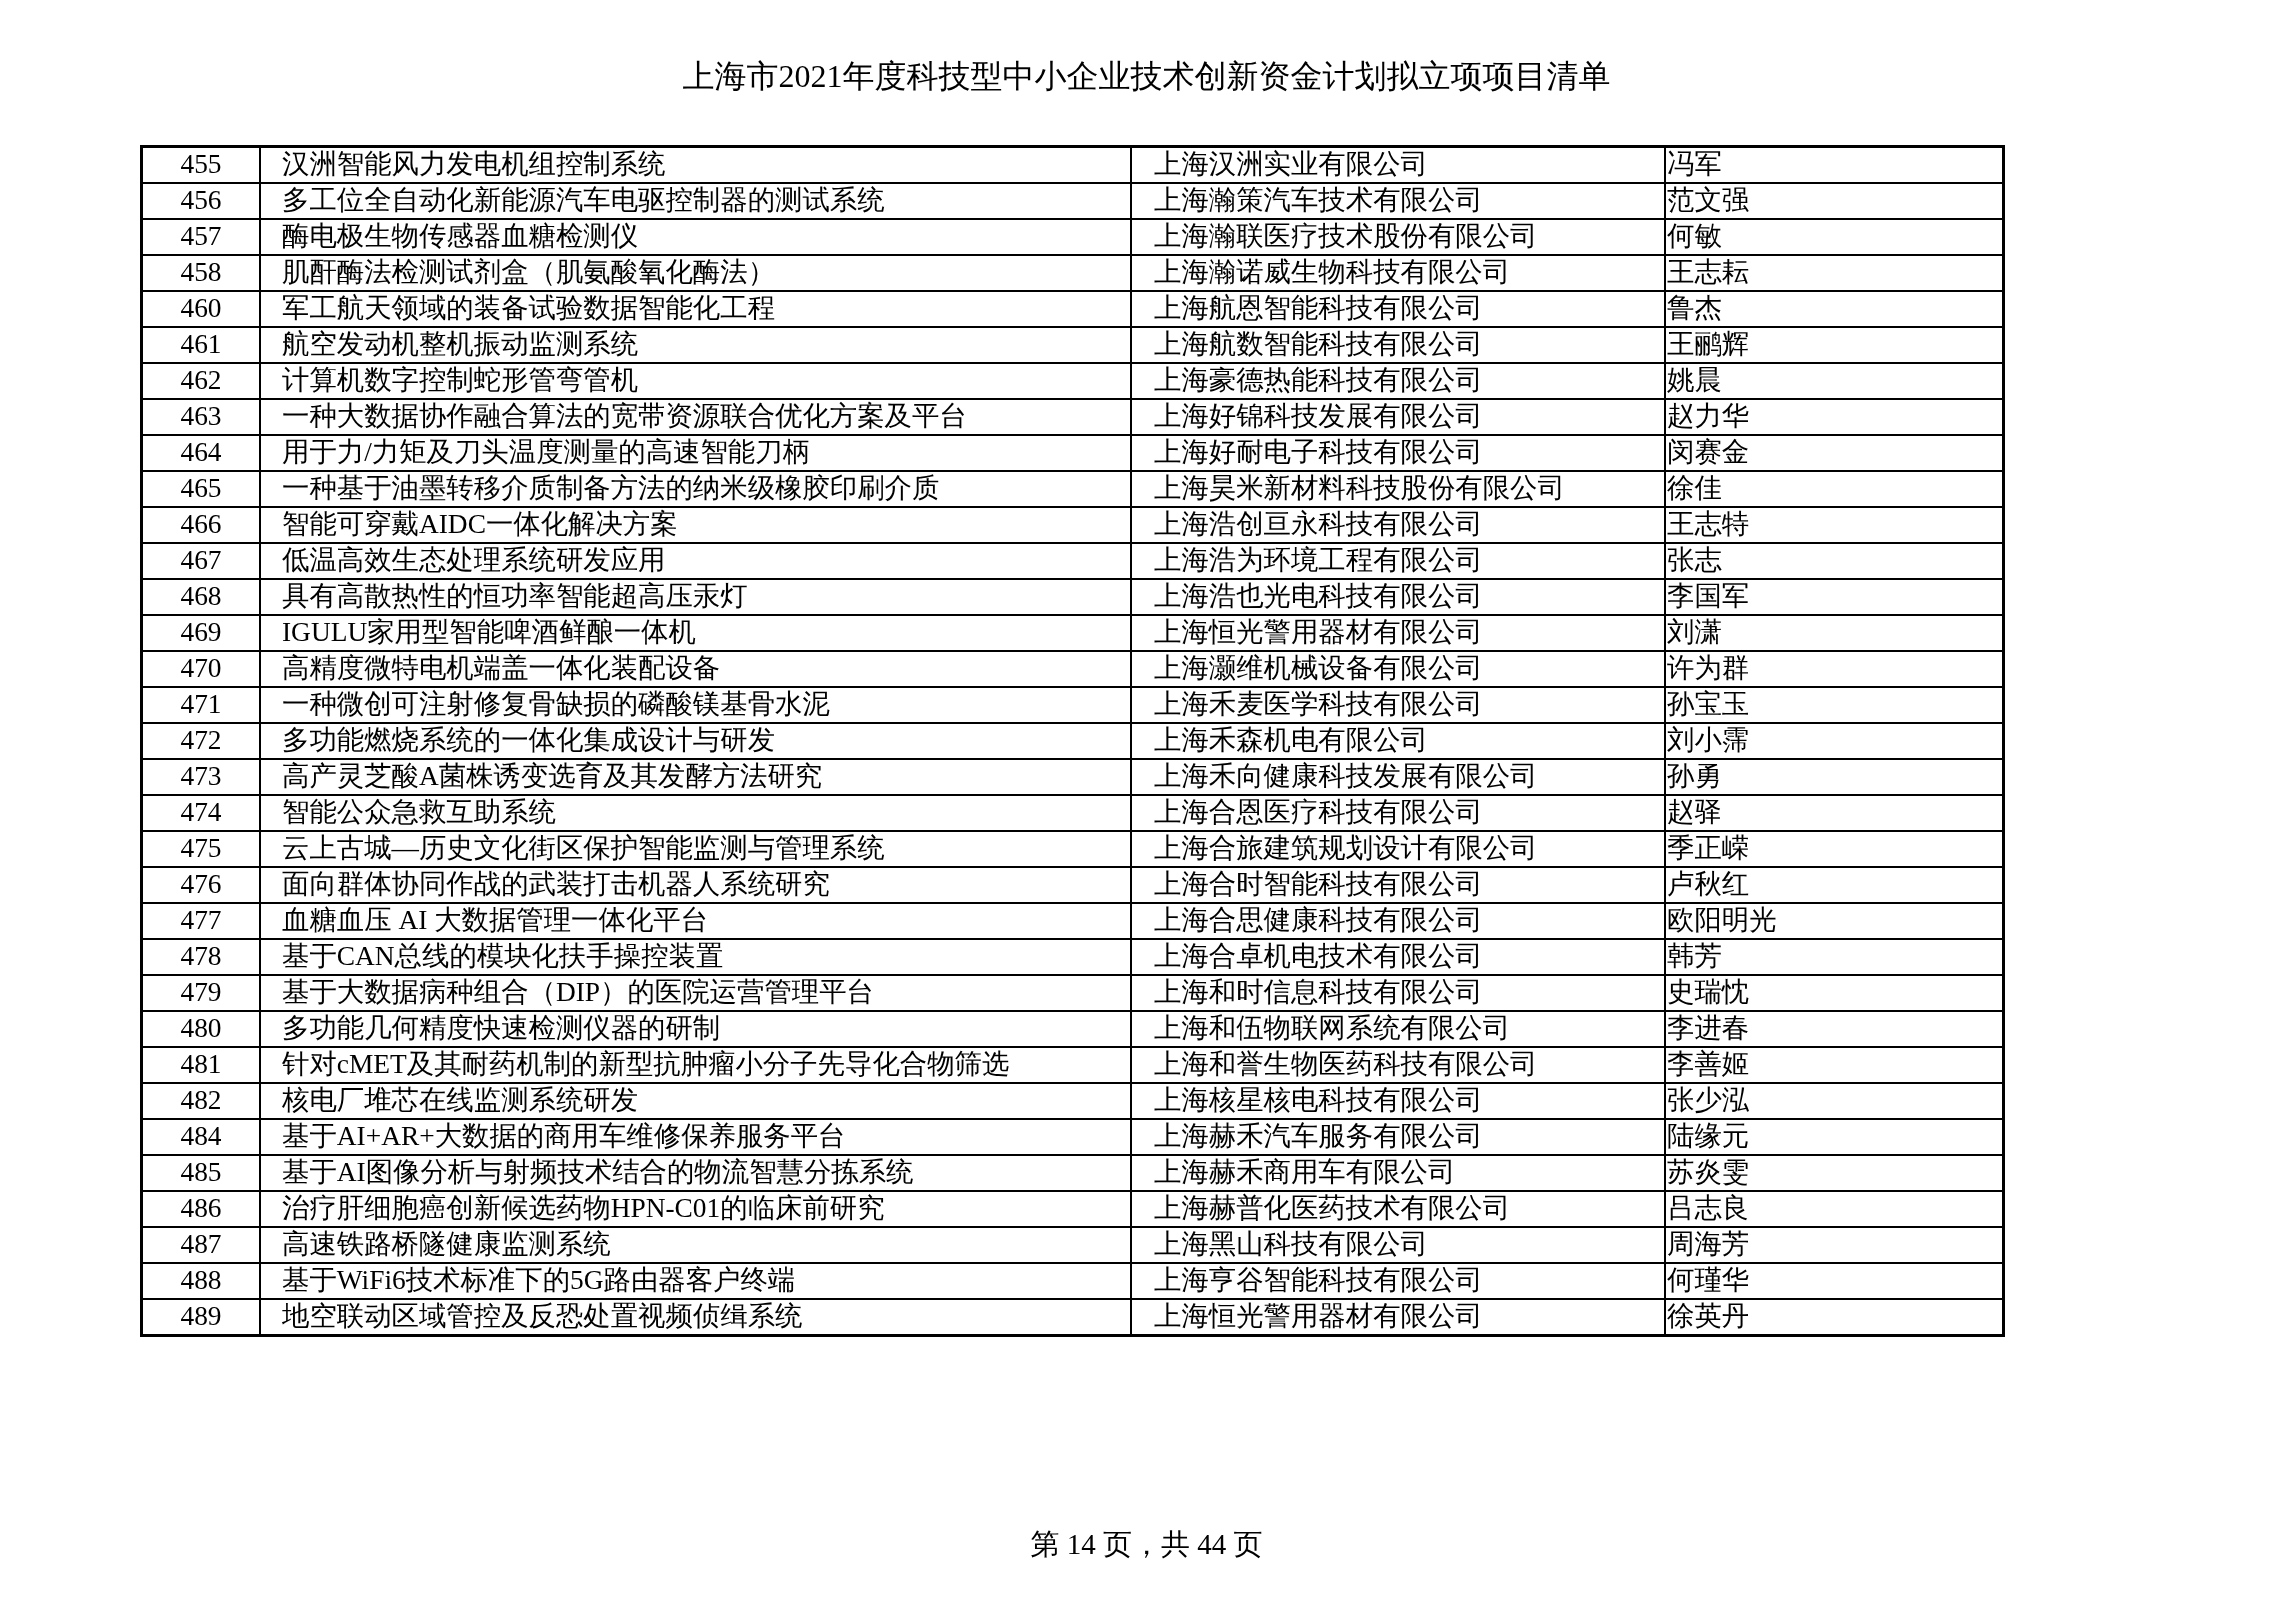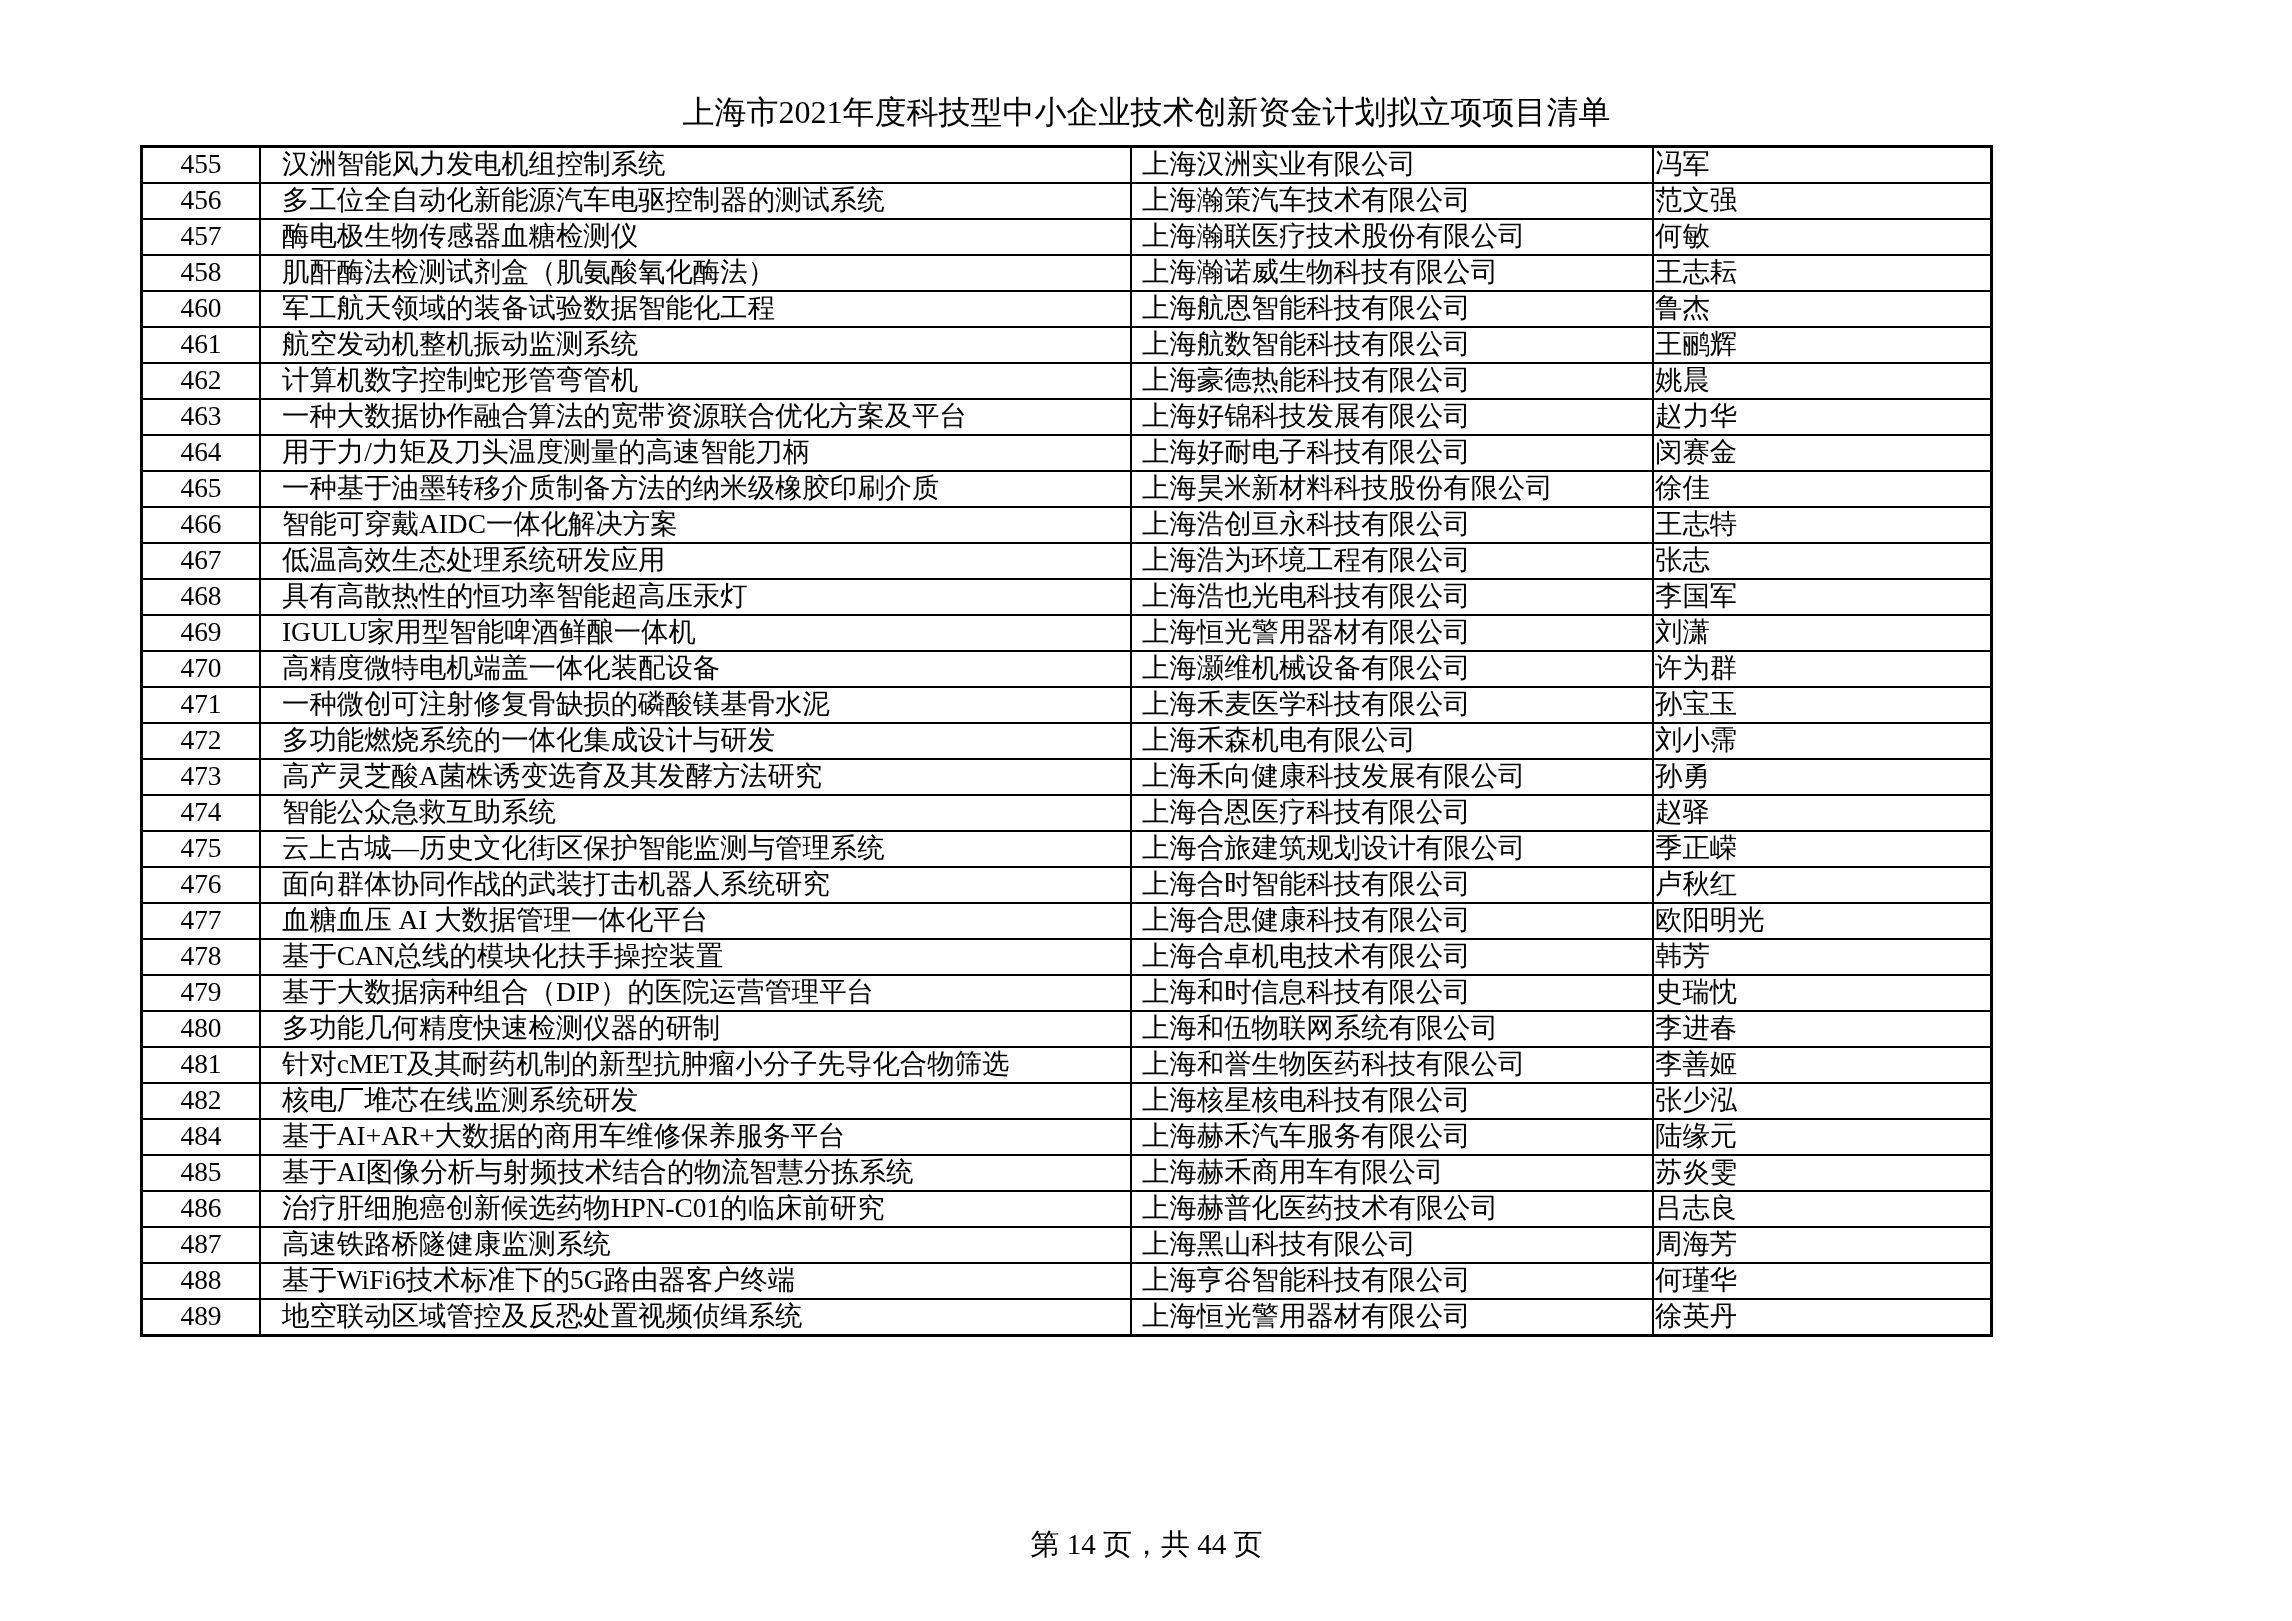--- a/index.html
+++ b/index.html
@@ -16,21 +16,20 @@
   }
   .doc-title {
     position: absolute;
     top: 55px;
     left: 0;
     width: 100%;
     text-align: center;
     font-size: 32px;
     font-weight: normal;
     white-space: nowrap;
-    margin-top: 36px;
   }
   .project-table {
     position: absolute;
     left: 140px;
     top: 145px;
     border-collapse: collapse;
     table-layout: fixed;
     border: 3.9px solid #000000;
   }
   .project-table td {
@@ -46,21 +45,21 @@
   td.cell-no {
     width: 116px;
     text-align: center;
   }
   td.cell-project {
     width: 848px;
     padding-left: 21px;
   }
   td.cell-company {
     width: 510px;
-    padding-left: 10px;
+    padding-left: 22px;
   }
   td.cell-person {
     width: 335px;
     padding-left: 1px;
   }
   .page-footer {
     position: absolute;
     top: 1525px;
     left: 0;
     width: 100%;

